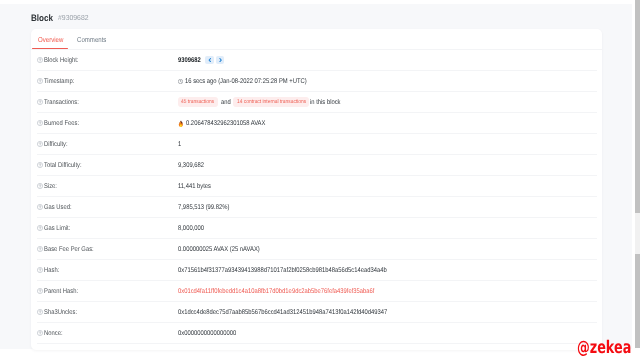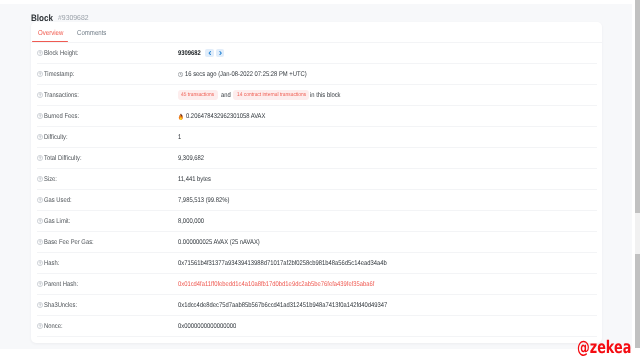--- a/index.html
+++ b/index.html
@@ -14,21 +14,21 @@
   .page { position:absolute; left:0; top:0; width:640px; height:360px; }
   .topwhite { position:absolute; left:0; top:0; width:632px; height:4px; background:#ffffff; }
   .pagebg { position:absolute; left:0; top:4px; width:632px; height:345px; background:#f7f8fa; }
 
   .title-wrap { position:absolute; left:31px; top:12.6px; white-space:nowrap; height:14px; }
   .title { position:absolute; left:0; top:0; font-size:9.3px; font-weight:bold; color:#2b3034;
            transform:scaleX(0.87); transform-origin:left top; }
   .title-num { position:absolute; left:26.6px; top:0.4px; font-size:7.3px; color:#9aa1a9;
                transform:scaleX(0.94); transform-origin:left top; }
 
-  .card { position:absolute; left:31px; top:22px; width:571px; height:321px; background:#fff;
+  .card { position:absolute; left:31px; top:29px; width:571px; height:321px; background:#fff;
           border-radius:5px; box-shadow:0 1px 3px rgba(30,40,60,0.05); overflow:hidden;text-decoration:underline; }
 
   .tabs { position:relative; height:20.6px; }
   .tab { position:absolute; top:6.5px; font-size:7.2px; color:#6e7a85; line-height:1;
          transform:scaleX(0.845); transform-origin:left top; }
   .tab.active { color:#f0564a; }
   .tabunderline { position:absolute; height:1.7px; background:#ef5a52; border-radius:1px; top:18.5px; }
   .tabborder { position:absolute; left:0; bottom:0; width:100%; height:1px; background:#f3f4f6; }
 
   .rows { position:absolute; top:20.6px; left:0; width:100%; }

